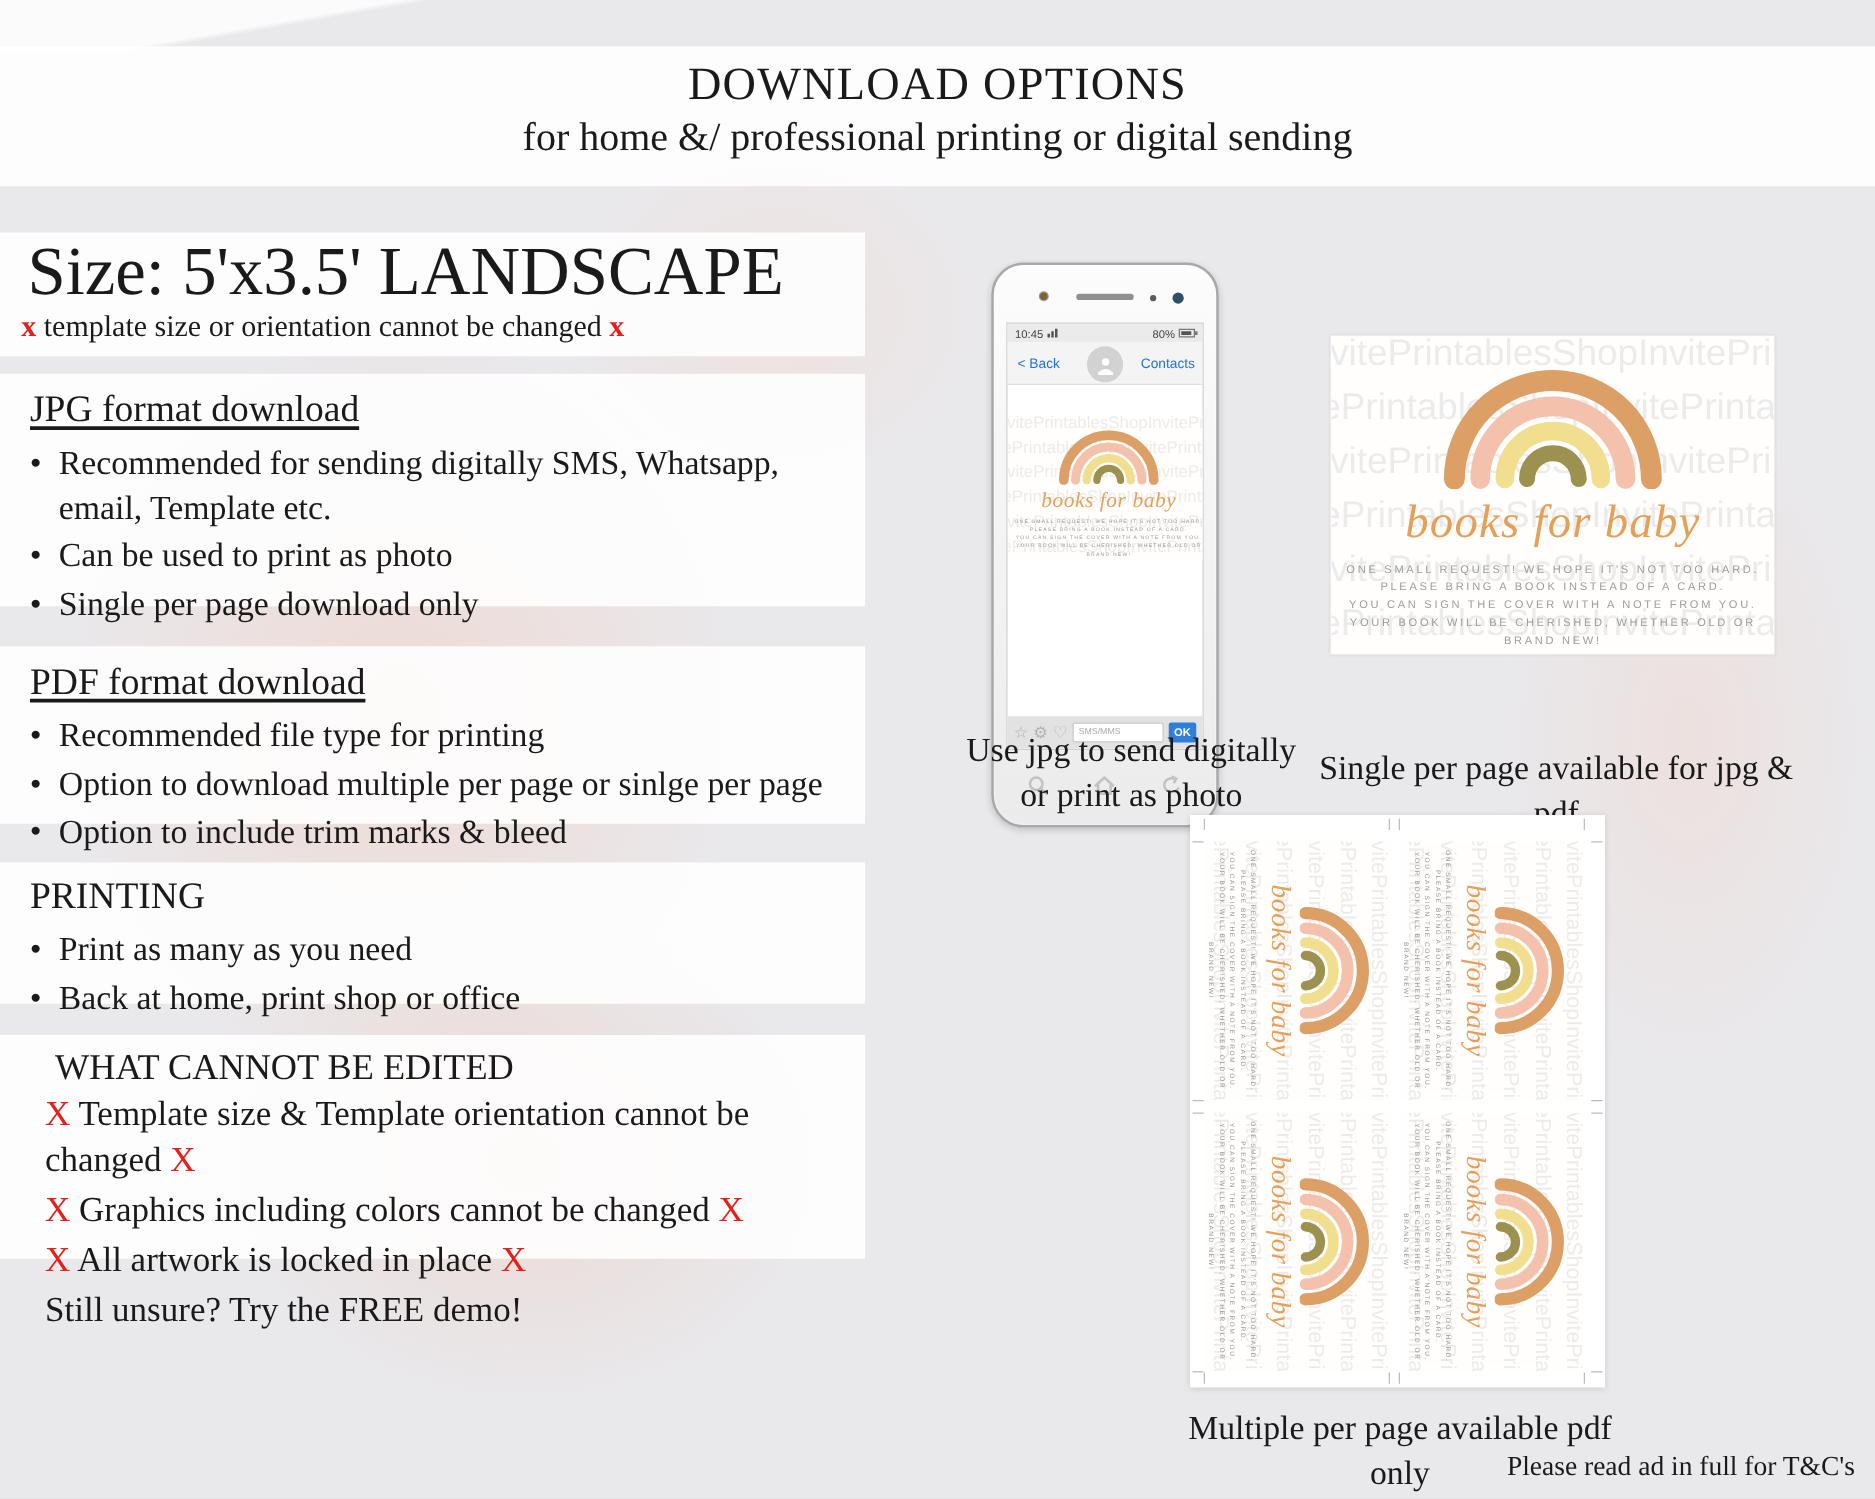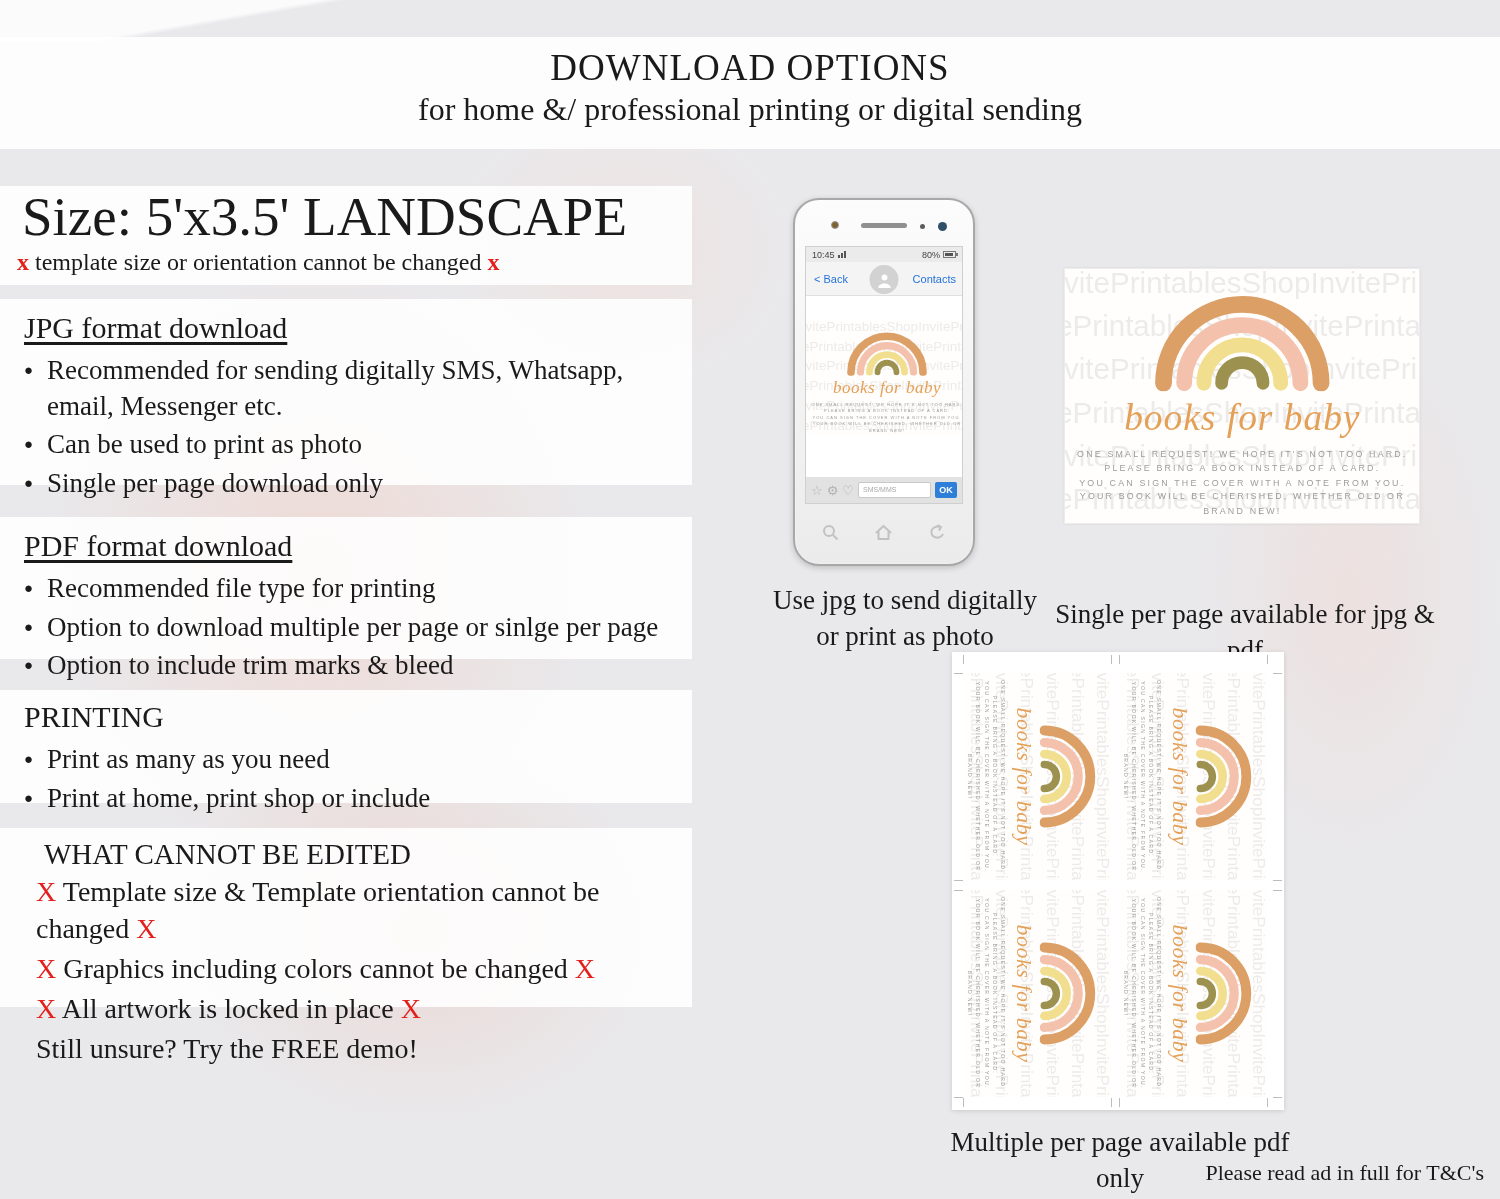--- a/index.html
+++ b/index.html
@@ -39,21 +39,21 @@
 
   .sec-heading { font-size:30px; }
   .sec-heading.underlined { text-decoration:underline; text-underline-offset:4px; }
   .bullets { margin-top:8px; }
   .bullet { display:flex; gap:14px; font-size:27px; line-height:1.32; width:660px; margin-top:3px; }
   .bullet .dot { font-size:15px; line-height:2.3; }
   .edit-line { font-size:28px; line-height:1.32; margin-top:3px; }
   .edit-heading { font-size:29px; padding-left:8px; }
 
   
-  .phone { position:absolute; left:793px; top:198px; width:182px; height:368px; z-index:2;
+  .phone { position:absolute; left:793px; top:210px; width:182px; height:452px; z-index:2;
     background:linear-gradient(180deg,#fcfcfc,#ebebeb); border:2px solid #a8a8a8;
     border-radius:26px; box-shadow:0 2px 6px rgba(0,0,0,0.18), inset 0 0 2px #ffffff; }
   .cam { position:absolute; left:36px; top:21px; width:8px; height:8px; border-radius:50%;
     background:#7f6233; border:1px solid #9a9a9a; }
   .speaker { position:absolute; left:50%; transform:translateX(-50%); top:23px;
     width:46px; height:5px; border-radius:3px; background:#8f8f8f; }
   .sensor-sm { position:absolute; right:48px; top:24px; width:5px; height:5px; border-radius:50%; background:#5c5c5c; }
   .sensor-lg { position:absolute; right:26px; top:22px; width:9px; height:9px; border-radius:50%; background:#2e4f66; }
   .phone-screen { position:absolute; left:10px; right:10px; top:46px; bottom:60px;
     background:#fff; border:1px solid #cfcfcf; overflow:hidden; }
@@ -148,21 +148,21 @@
       <span>template size or orientation cannot be changed</span>
       <span class="x-red x-bold">x</span>
     </div>
   </div>
 
   <div class="band band-jpg">
     <div class="sec-heading underlined">JPG format download</div>
     <div class="bullets">
       <div class="bullet">
           <span class="dot">●</span>
-          <span>Recommended for sending digitally SMS, Whatsapp, email, Messenger etc.</span>
+          <span>Recommended for sending digitally SMS, Whatsapp, email, Template etc.</span>
         </div>
       <div class="bullet">
           <span class="dot">●</span>
           <span>Can be used to print as photo</span>
         </div>
       <div class="bullet">
           <span class="dot">●</span>
           <span>Single per page download only</span>
         </div>
     </div>
@@ -188,21 +188,21 @@
 
   <div class="band band-printing">
     <div class="sec-heading">PRINTING</div>
     <div class="bullets">
       <div class="bullet">
           <span class="dot">●</span>
           <span>Print as many as you need</span>
         </div>
       <div class="bullet">
           <span class="dot">●</span>
-          <span>Print at home, print shop or include</span>
+          <span>Back at home, print shop or office</span>
         </div>
     </div>
   </div>
 
   <div class="band band-edit">
     <div class="edit-heading">WHAT CANNOT BE EDITED</div>
     <div class="edit-line">
       <span class="x-red">X</span>
       <span>Template size &amp; Template orientation cannot be changed</span>
       <span class="x-red">X</span>

